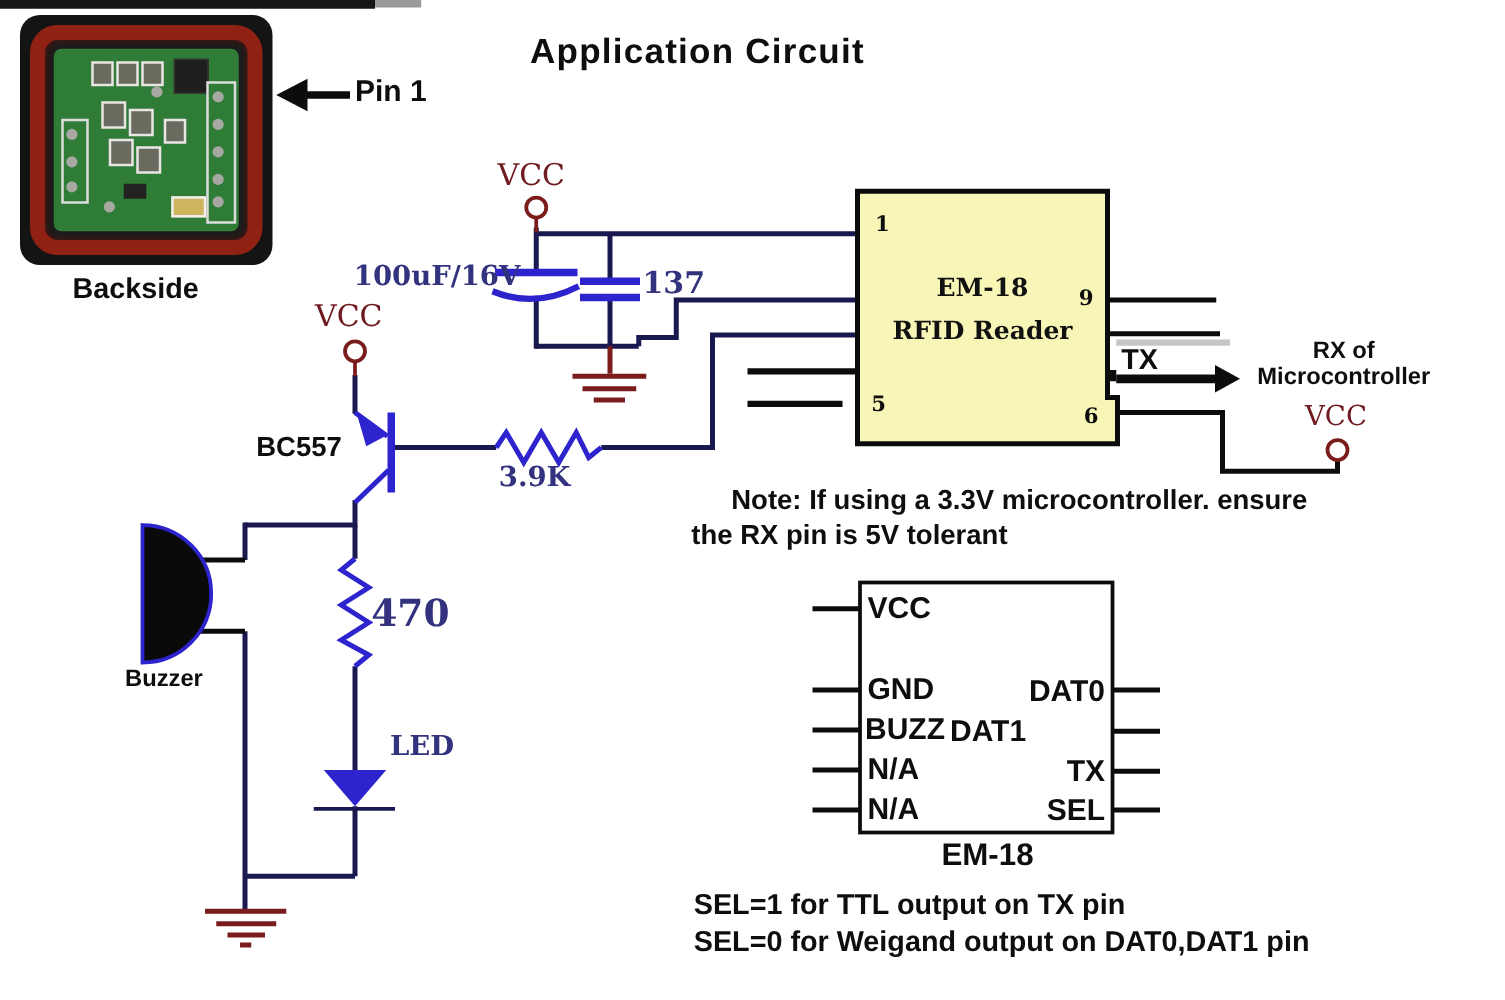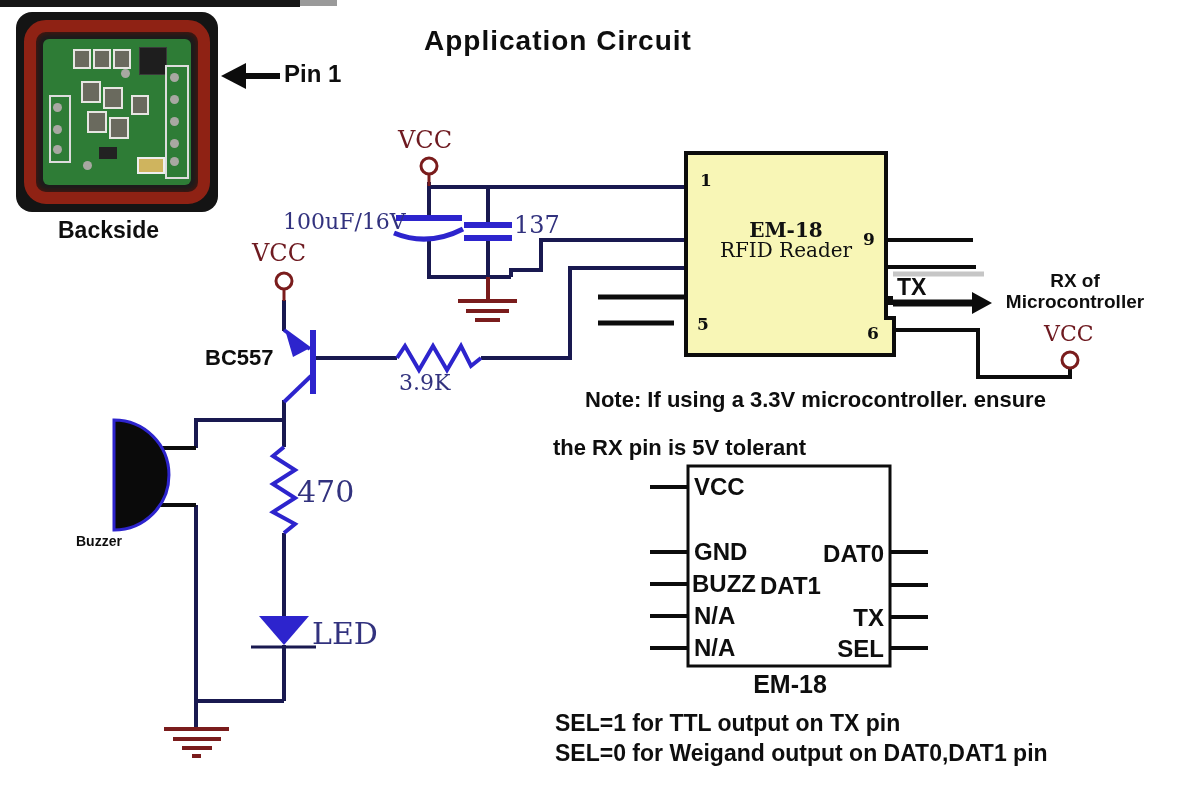--- a/index.html
+++ b/index.html
@@ -1,21 +1,21 @@
 <!DOCTYPE html>
 <html><head>
 <meta charset="utf-8">
 <style>
   html,body{margin:0;padding:0;background:#fff;}
   .stage{position:relative;width:1204px;height:800px;background:#fff;overflow:hidden;
          font-family:"Liberation Sans",sans-serif;color:#111;}
   .abs{position:absolute;line-height:1.05;white-space:nowrap;}
   .sans-b{font-family:"Liberation Sans",sans-serif;font-weight:bold;color:#0e0e0e;}
   .serif{font-family:"DejaVu Serif","Liberation Serif",serif;}
-  .navytxt{color:#32327e;}
+  .navytxt{color:#32327e;font-weight:bold;}
   .redtxt{color:#6e1a20;}
   .title{font-size:28px;letter-spacing:1px;}
   .note{font-size:22px;}
   .pinlbl{font-size:24px;letter-spacing:0px;}
   .pinnum{font-family:"DejaVu Serif","Liberation Serif",serif;font-weight:bold;font-size:17px;color:#0e0e0e;}
   svg{position:absolute;left:0;top:0;}
   
   .pcb{position:absolute;left:16px;top:12px;width:202px;height:200px;background:#141414;border-radius:16px;overflow:hidden;}
   .coil{position:absolute;left:8px;top:8px;right:8px;bottom:8px;border:12px solid #8f2214;border-radius:22px;background:#1c1c1c;box-shadow:0 0 6px #5e1208 inset;}
   .board{position:absolute;left:27px;top:27px;width:148px;height:146px;background:#2e7c36;border-radius:6px;}
@@ -184,36 +184,36 @@
   <div class="abs serif redtxt" style="left:398px;top:128px;font-size:24px;">VCC</div>
   <div class="abs serif redtxt" style="left:252px;top:241px;font-size:24px;">VCC</div>
   <div class="abs serif redtxt" style="left:1044px;top:322px;font-size:22px;">VCC</div>
 
   <div class="abs serif navytxt" style="left:283px;top:210px;font-size:22px;">100uF/16V</div>
   <div class="abs serif navytxt" style="left:514px;top:213px;font-size:24px;">137</div>
 
   <div class="abs sans-b" style="left:205px;top:346px;font-size:22px;">BC557</div>
   <div class="abs serif navytxt" style="left:399px;top:371px;font-size:22px;">3.9K</div>
   <div class="abs serif navytxt" style="left:297px;top:476px;font-size:30px;">470</div>
-  <div class="abs sans-b" style="left:76px;top:534px;font-size:14px;">Buzzer</div>
-  <div class="abs serif navytxt" style="left:312px;top:618px;font-size:30px;">LED</div>
+  <div class="abs sans-b" style="left:100px;top:534px;font-size:19px;">Buzzer</div>
+  <div class="abs serif navytxt" style="left:312px;top:586px;font-size:22px;">LED</div>
 
   <div class="abs serif" style="left:701px;top:220px;width:170px;text-align:center;font-size:20px;font-weight:bold;">EM-18</div>
-  <div class="abs serif" style="left:701px;top:240px;width:170px;text-align:center;font-size:20px;font-weight:normal;">RFID Reader</div>
+  <div class="abs serif" style="left:701px;top:254px;width:170px;text-align:center;font-size:20px;font-weight:bold;">RFID Reader</div>
   <div class="abs pinnum" style="left:700px;top:172px;">1</div>
   <div class="abs pinnum" style="left:863px;top:231px;">9</div>
   <div class="abs pinnum" style="left:697px;top:316px;">5</div>
   <div class="abs pinnum" style="left:867px;top:325px;">6</div>
   <div class="abs sans-b" style="left:897px;top:275px;font-size:23px;">TX</div>
 
   <div class="abs sans-b" style="left:1000px;top:271px;width:150px;text-align:center;font-size:19px;">RX of</div>
   <div class="abs sans-b" style="left:995px;top:292px;width:160px;text-align:center;font-size:19px;">Microcontroller</div>
 
   <div class="abs sans-b note" style="left:585px;top:388px;">Note: If using a 3.3V microcontroller. ensure</div>
-  <div class="abs sans-b note" style="left:553px;top:416px;margin-top:20px;">the RX pin is 5V tolerant</div>
+  <div class="abs sans-b note" style="left:553px;top:416px;">the RX pin is 5V tolerant</div>
 
   <div class="abs sans-b pinlbl" style="left:694px;top:474px;">VCC</div>
   <div class="abs sans-b pinlbl" style="left:694px;top:539px;text-align:right;">GND</div>
   <div class="abs sans-b pinlbl" style="left:692px;top:571px;">BUZZ</div>
   <div class="abs sans-b pinlbl" style="left:694px;top:603px;">N/A</div>
   <div class="abs sans-b pinlbl" style="left:694px;top:635px;">N/A</div>
   <div class="abs sans-b pinlbl" style="left:760px;top:541px;width:124px;text-align:right;">DAT0</div>
   <div class="abs sans-b pinlbl" style="left:760px;top:573px;width:124px;text-align:left;">DAT1</div>
   <div class="abs sans-b pinlbl" style="left:760px;top:605px;width:124px;text-align:right;">TX</div>
   <div class="abs sans-b pinlbl" style="left:760px;top:636px;width:124px;text-align:right;">SEL</div>

